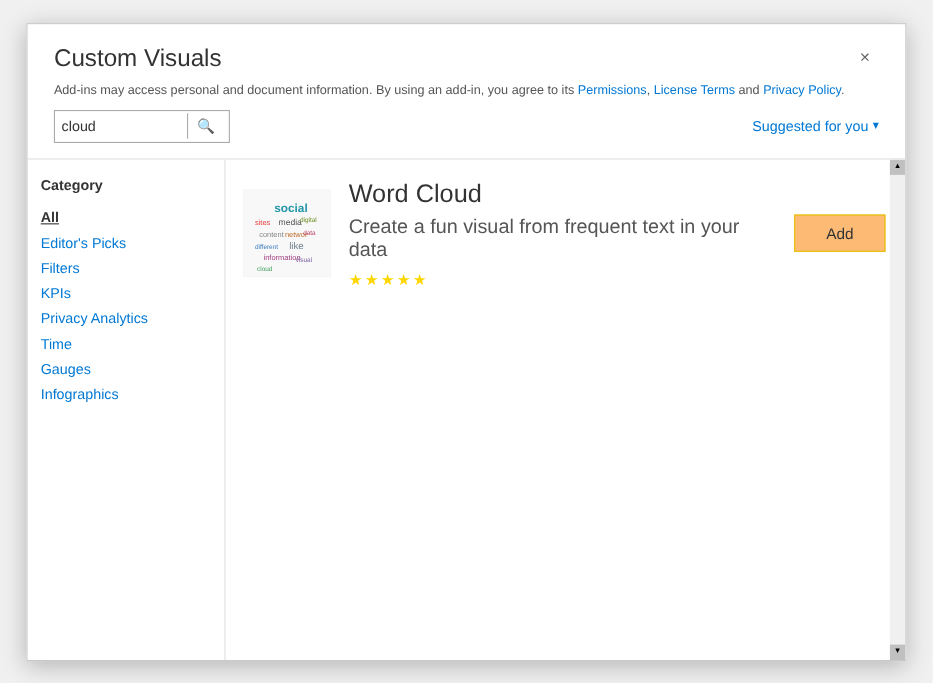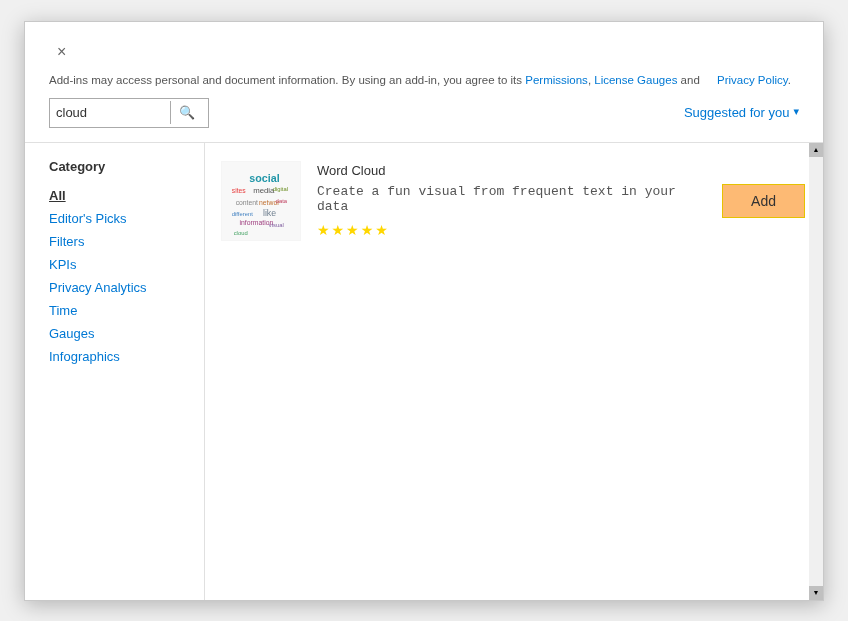--- a/index.html
+++ b/index.html
@@ -101,21 +101,21 @@
     }
     .dialog-body {
       display: flex;
       flex: 1;
       overflow: hidden;
       border-top: 1px solid #e0e0e0;
     }
     .sidebar {
       width: 180px;
       min-width: 180px;
-      padding: 16px 0 16px 24px;
+      padding: 16px 0 16px 12px;
       border-right: 1px solid #e0e0e0;
       overflow-y: auto;
     }
     .sidebar-category-label {
       font-size: 13px;
       color: #333;
       font-weight: 600;
       margin-bottom: 10px;
     }
     .sidebar-item {
@@ -154,30 +154,29 @@
     }
     
     .word-cloud-svg {
       width: 78px;
       height: 78px;
     }
     .visual-info {
       flex: 1;
     }
     .visual-name {
-      font-size: 13px;
+      font-size: 23px;
       font-weight: 400;
       color: #333;
       margin-bottom: 6px;
     }
     .visual-desc {
-      font-size: 13px;
+      font-size: 18px;
       color: #555;
       margin-bottom: 8px;
-      font-family: Liberation Mono, monospace;
     }
     .stars {
       color: #ffd700;
       font-size: 14px;
       letter-spacing: 2px;
     }
     .add-btn {
       background: #fdba74;
       border: 1px solid #e6c200;
       color: #333;
@@ -187,25 +186,26 @@
       cursor: pointer;
       min-width: 80px;
     }
   </style>
 </head>
 <body>
 
 <div class="dialog">
 
   <div class="dialog-header">
+    <h1 class="dialog-title">Custom Visuals</h1>
     <button class="close-btn">×</button>
   </div>
 
   <div class="disclaimer">
-    <span class="plain">Add-ins may access personal and document information. By using an add-in, you agree to its </span><span style="cursor:pointer;">Permissions</span><span class="plain">, </span><span style="cursor:pointer;">License Gauges</span><span class="plain"> and </span><span style="cursor:pointer;margin-left:14px;">Privacy Policy</span><span class="plain">.</span>
+    <span class="plain">Add-ins may access personal and document information. By using an add-in, you agree to its </span><span style="cursor:pointer;">Permissions</span><span class="plain">, </span><span style="cursor:pointer;">License Terms</span><span class="plain"> and </span><span style="cursor:pointer;">Privacy Policy</span><span class="plain">.</span>
   </div>
 
   <div class="search-row">
     <div class="search-box">
       <input class="search-input" type="text" value="cloud" style="">
       <button class="search-icon-btn">🔍</button>
     </div>
     <button class="suggested-btn">
       <span>Suggested for you</span>
       <span class="chevron">▾</span>

